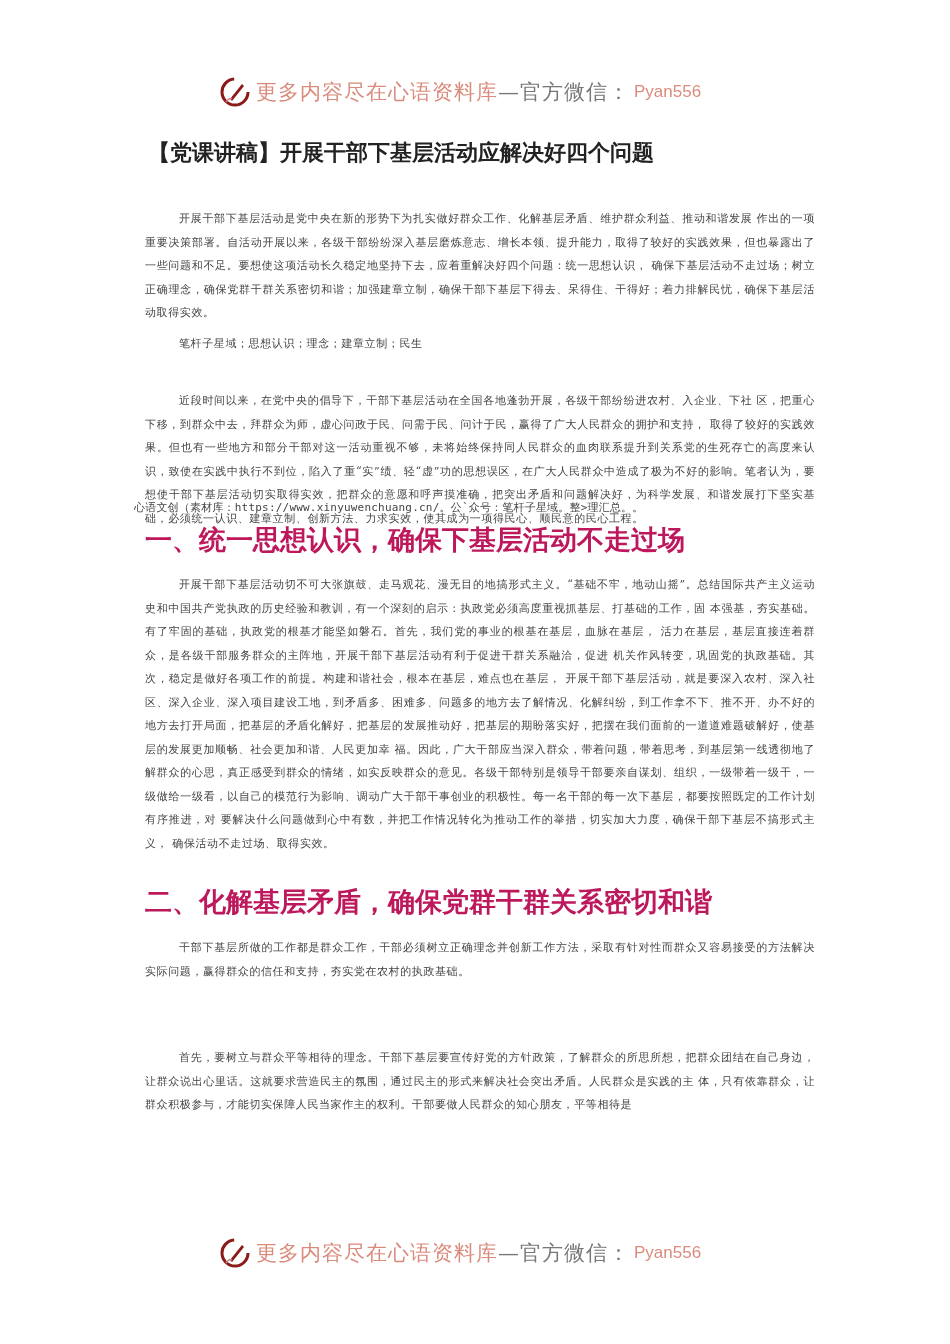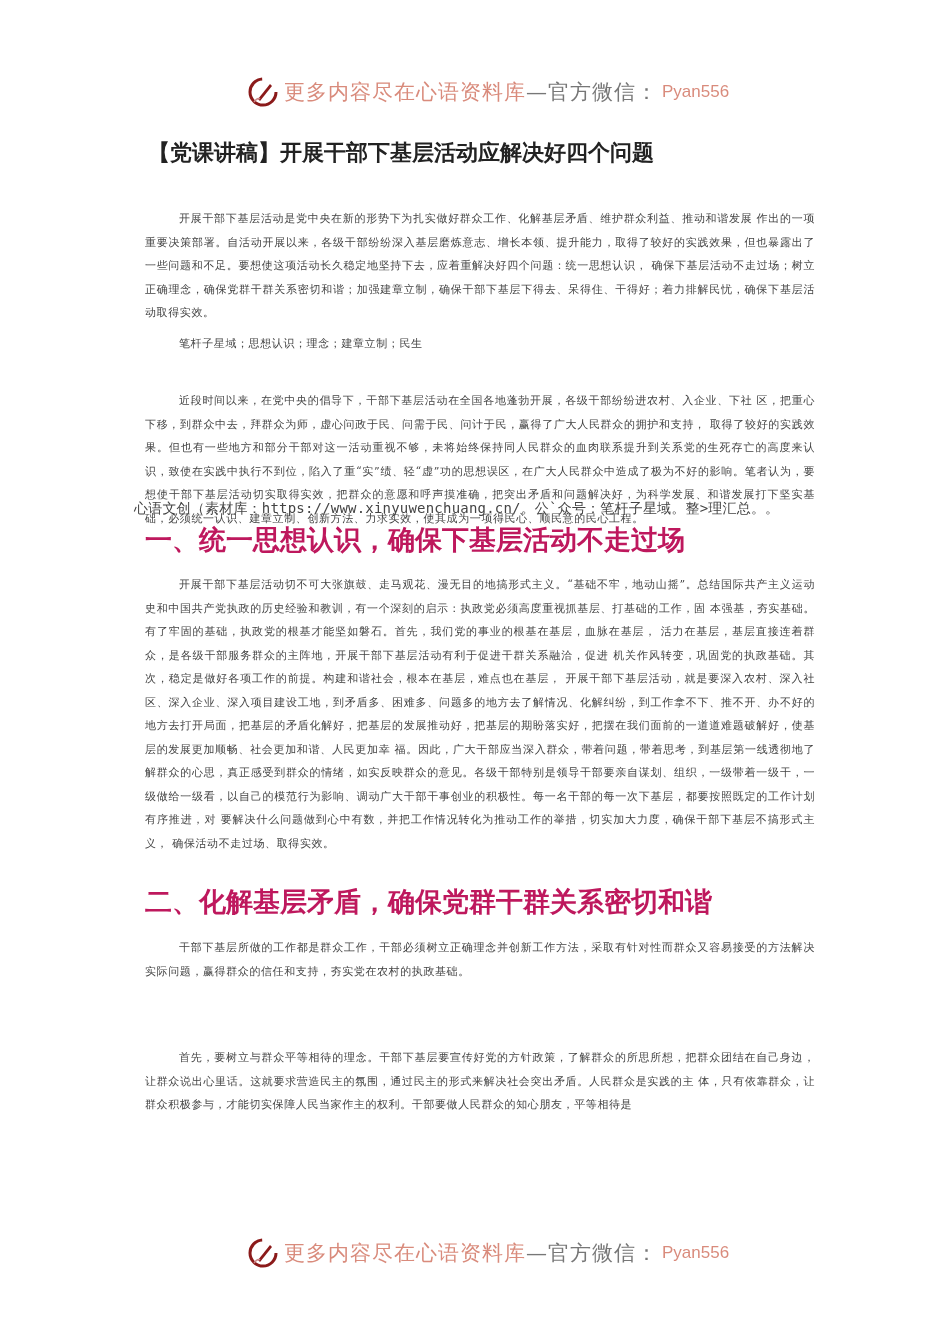--- a/index.html
+++ b/index.html
@@ -1,30 +1,30 @@
 <!DOCTYPE html>
 <html><head>
 <meta charset="utf-8">
 <style>
   html, body { margin:0; padding:0; background:#ffffff; }
   body { width:950px; height:1344px; position:relative; overflow:hidden;
          font-family: "DejaVu Serif", "Liberation Serif", serif; color:#333; }
-  .banner { position:absolute; left:246px; width:490px; height:40px; display:flex; align-items:center; }
+  .banner { position:absolute; left:218px; width:490px; height:40px; display:flex; align-items:center; }
   .banner .logo { width:34px; height:34px; margin-right:4px; }
   .banner .b-main { font-size:21px; color:#d98b7c; letter-spacing:1px; font-family:"DejaVu Serif", serif; }
   .banner .b-sub { font-size:21px; color:#777; letter-spacing:1px; font-family:"DejaVu Serif", serif; }
   .banner .b-id { font-size:17px; color:#d98b7c; font-family:"Liberation Sans", sans-serif; margin-left:4px; }
   .title { position:absolute; top:138px; left:0; width:802px; text-align:center;
            font-family:"DejaVu Sans", sans-serif; font-weight:bold; font-size:22px; color:#222; }
   .para { position:absolute; left:145px; width:670px; font-size:11px; line-height:23.5px;
           color:#444; text-align:justify; letter-spacing:0.6px; }
   .para.indent { text-indent:34px; }
   .h2 { position:absolute; left:145px; font-family:Liberation Sans, sans-serif;
         font-weight:bold; font-size:27px; color:#be185d; }
-  .src { position:absolute; left:134px; top:500px; font-size:14px; color:#444;
+  .src { position:absolute; left:134px; top:500px; font-size:11px; color:#444;
          font-family:"DejaVu Sans Mono", monospace; letter-spacing:0.2px; }
 </style>
 </head>
 <body>
 
 <div class="banner" style="top:72px;">
   <svg class="logo" viewBox="0 0 34 34">
     <circle cx="17" cy="17" r="13" fill="none" stroke="#8b1a1a" stroke-width="3" stroke-dasharray="60 22"></circle>
     <path d="M12 24 L24 9 L26 11 L14 26 Z" fill="#8b1a1a"></path>
     <path d="M8 27 Q12 22 14 24" stroke="#c88" stroke-width="1.5" fill="none"></path>

